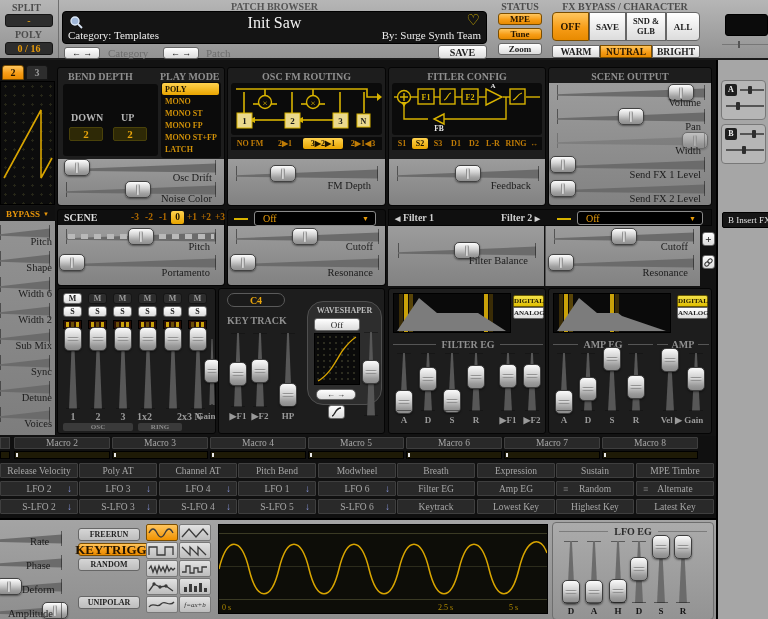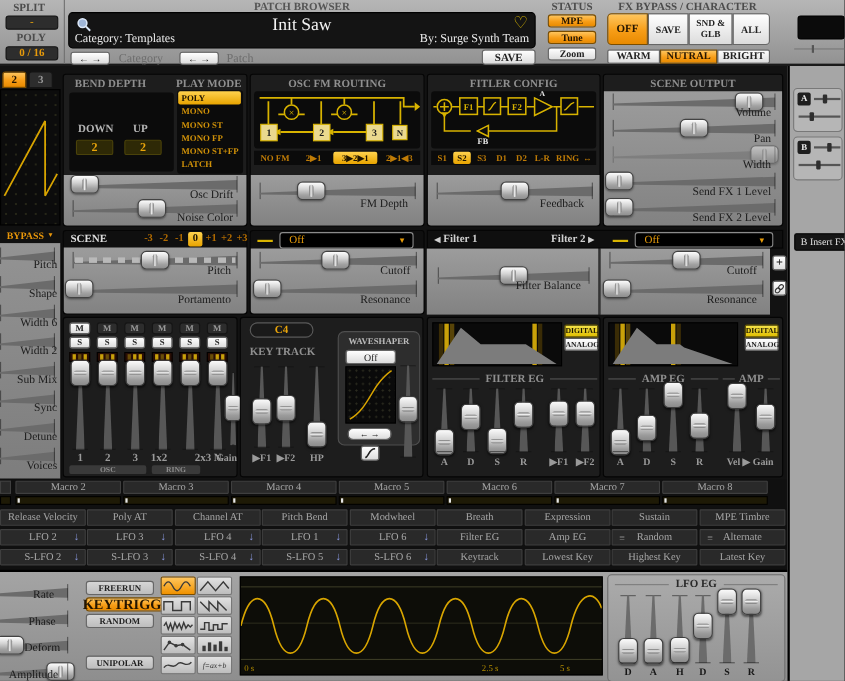--- a/index.html
+++ b/index.html
@@ -481,21 +481,21 @@
         <i class="tk"></i>
         <i class="kb" style="top:52%"></i>
       </div>
     <div class="vs" style="left:60px;top:44px;height:74px">
         <i class="tk"></i>
         <i class="kb" style="top:84%"></i>
       </div>
     <div class="a t dklbl" style="left:4px;top:122px;width:30px;text-align:center;font-size:9px">▶F1</div>
     <div class="a t dklbl" style="left:26px;top:122px;width:30px;text-align:center;font-size:9px">▶F2</div>
     <div class="a t dklbl" style="left:58px;top:122px;width:22px;text-align:center;font-size:9px">HP</div>
-    <div class="a" style="left:88px;top:12px;width:75px;height:104px;background:#2d2d2d;border:1px solid #4f4f4f;border-radius:6px">
+    <div class="a" style="left:88px;top:12px;width:75px;height:104px;background:#2d2d2d;border:1px solid #4f4f4f;border-radius:16px">
       <div class="a t" style="left:0;top:4px;width:100%;text-align:center;font-size:8px;color:#bcbcbc">WAVESHAPER</div>
       <div class="a wbt" style="left:6px;top:16px;width:46px;height:13px;font-size:9px;font-weight:normal">Off</div>
       <div class="a" style="left:6px;top:31px;width:46px;height:52px;background:#0a0a0a;background-image:radial-gradient(circle,#2c2c20 .8px,transparent 1px);background-size:6px 6px;border:1px solid #000">
         <svg width="44" height="50" viewBox="0 0 44 50">
             <path d="M3,47 C16,40 22,24 28,16 S38,5 41,3" stroke="#d8a400" stroke-width="1.3" fill="none"></path>
           </svg>
       </div>
       <div class="a wbt" style="left:8px;top:87px;width:40px;height:11px;font-size:8px;border-radius:5px"><span>←</span>&nbsp;<span>→</span></div>
       <div class="a wbt" style="left:20px;top:103px;width:17px;height:14px">
         <svg width="11" height="10" viewBox="0 0 11 10">

